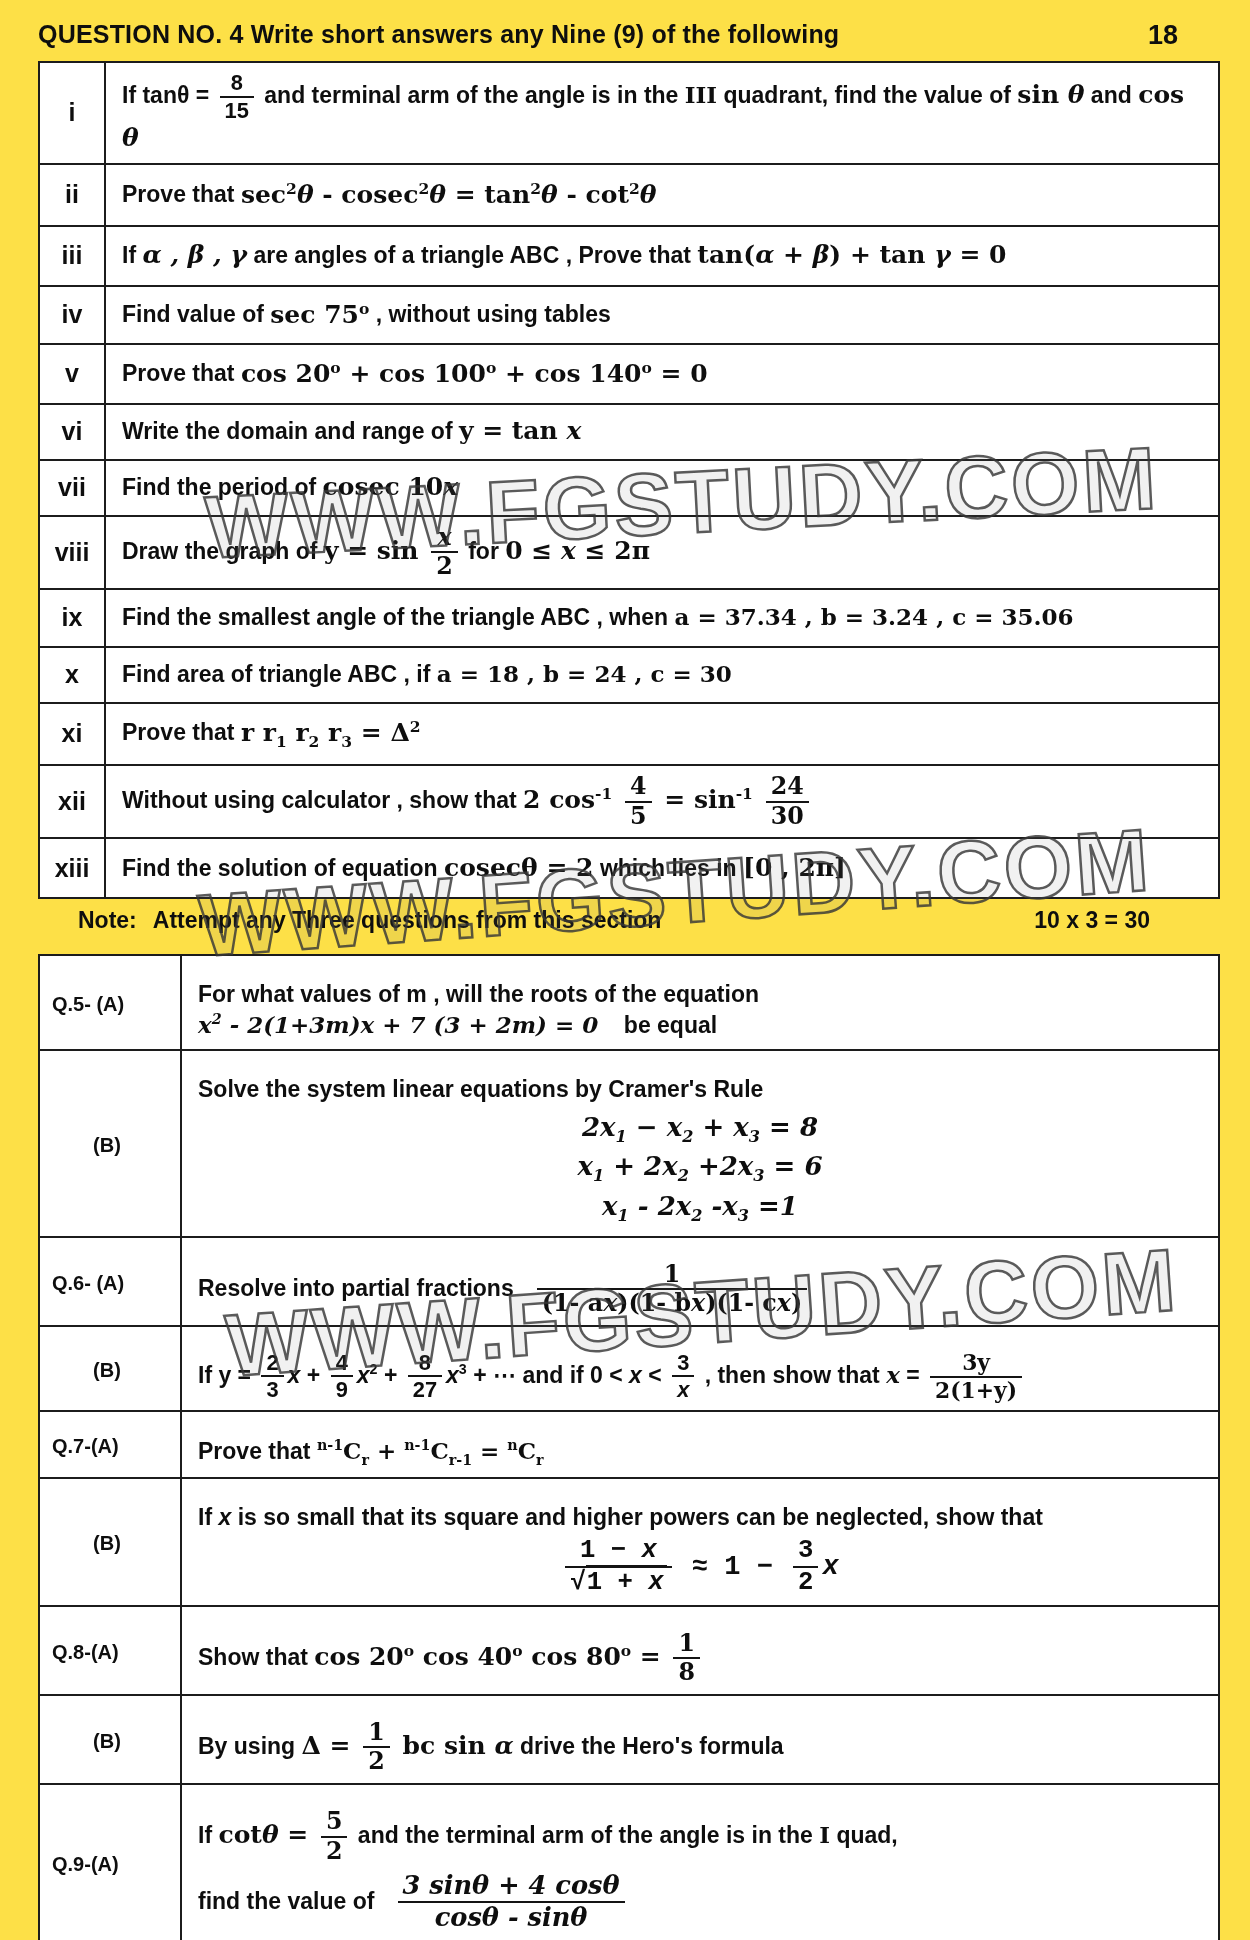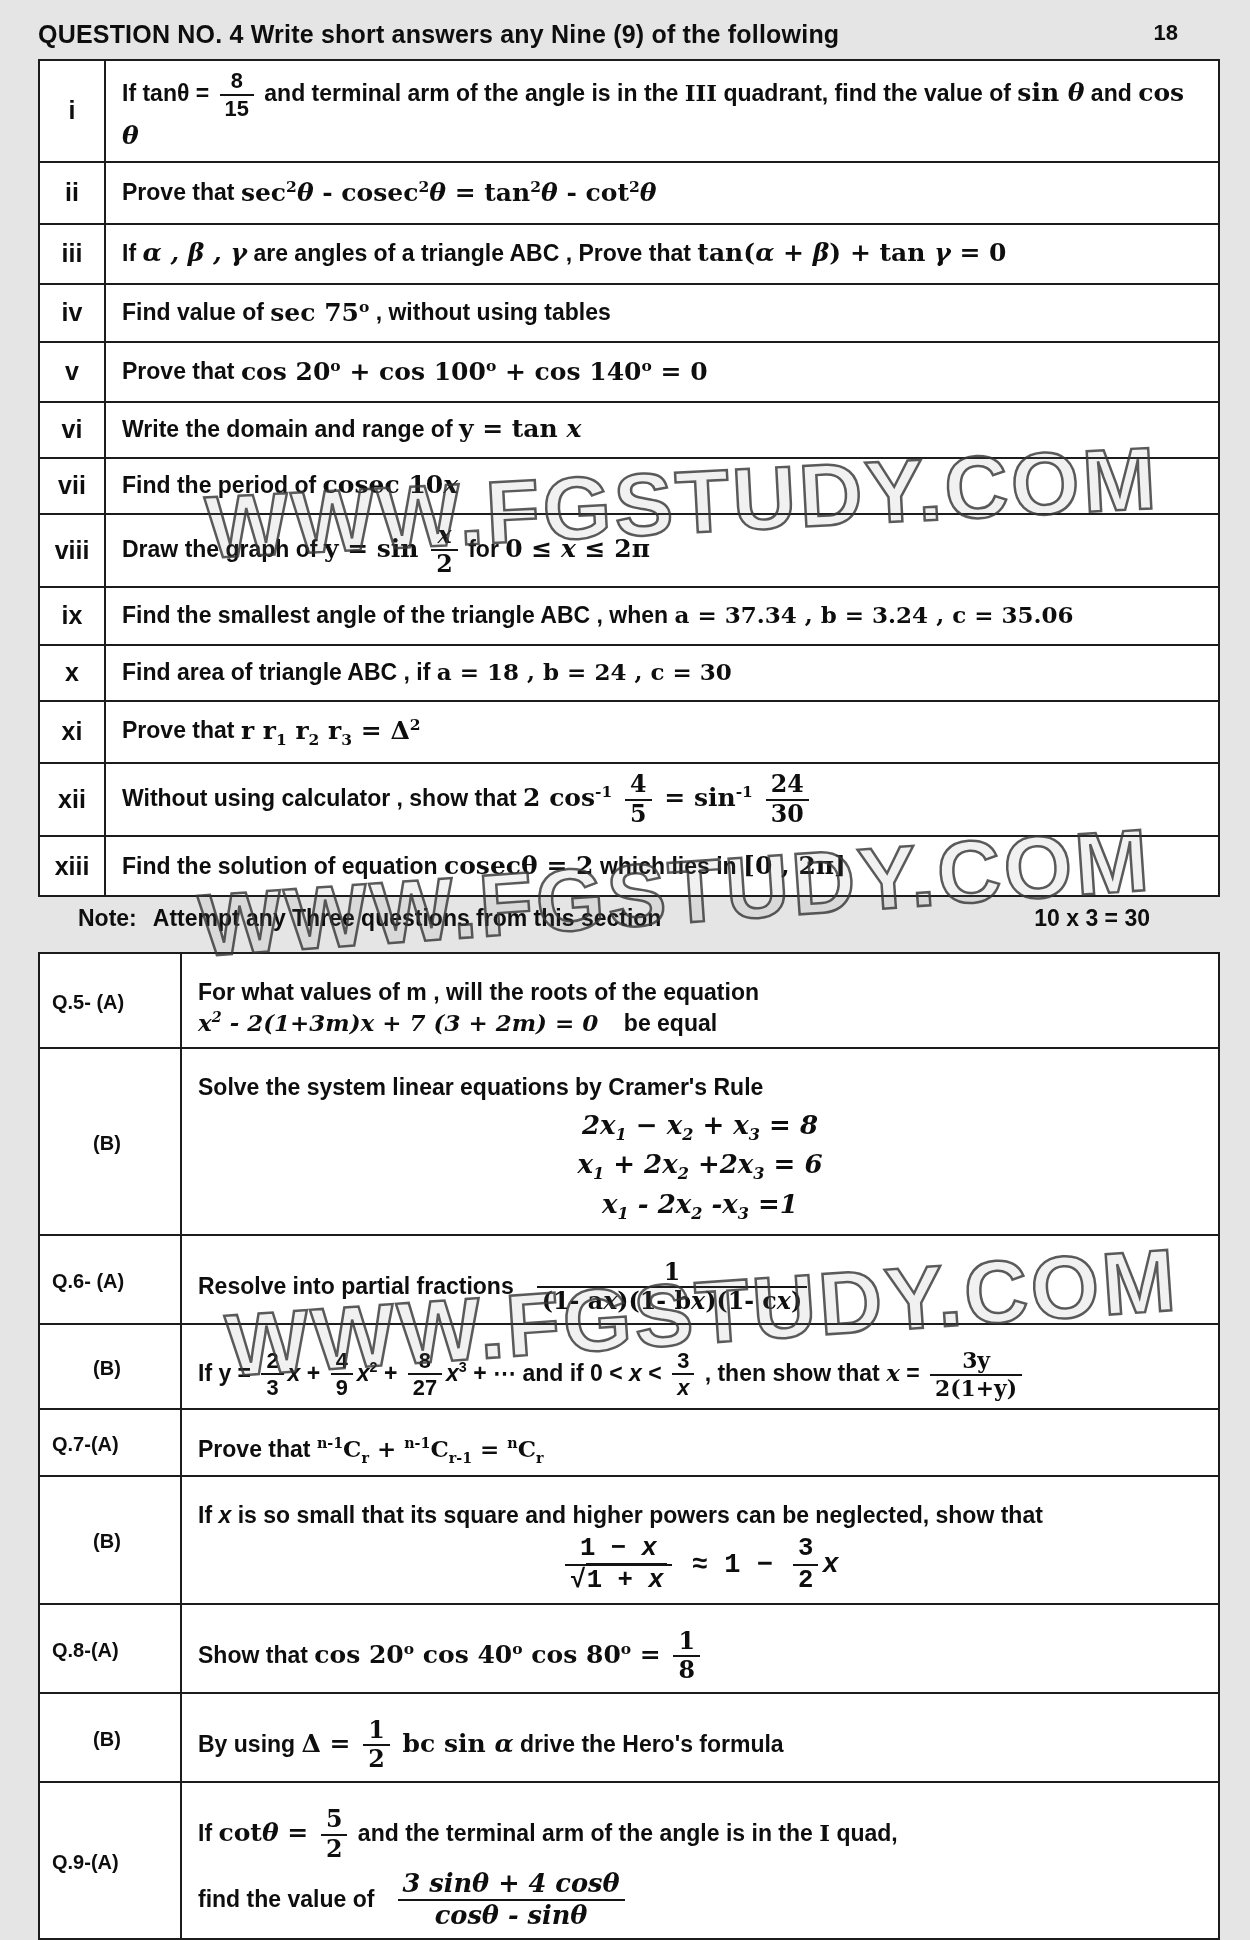--- a/index.html
+++ b/index.html
@@ -4,26 +4,26 @@
 <style>
   * { box-sizing: border-box; margin: 0; padding: 0; }
   html, body { background: #ffffff; }
   body {
     width: 1250px; height: 1940px;
     font-family: "Liberation Sans", sans-serif;
     color: #0e0e0e;
     position: relative;
     overflow: hidden;
   }
-  .page { position: relative; width: 1250px; height: 1940px; padding: 8px 30px 0 38px; background:#e5e5e5; }
+  .page { position: relative; width: 1250px; height: 1940px; padding: 8px 30px 0 38px; background:#fde047; }
 
   
   .header { display: flex; justify-content: space-between; align-items: flex-start; padding: 12px 4px 10px 0; }
   .title { font-size: 25px; font-weight: bold; letter-spacing: 0.2px; }
-  .pageno { font-size: 22px; font-weight: bold; padding-right: 38px; }
+  .pageno { font-size: 27px; font-weight: bold; padding-right: 38px; }
 
   
   .qtable { width: 100%; border-collapse: collapse; background: #fff; }
   .qtable td { border: 2.5px solid #1c1c1c; vertical-align: middle; }
   .qno { width: 66px; text-align: center; font-weight: bold; font-size: 25px; }
   .qtext { padding: 8px 16px; font-size: 23px; font-weight: 600; line-height: 1.3; }
 
   .qtable1 tr:nth-child(1){height:74px}
   .qtable1 tr:nth-child(2){height:62px}
   .qtable1 tr:nth-child(3){height:60px}

